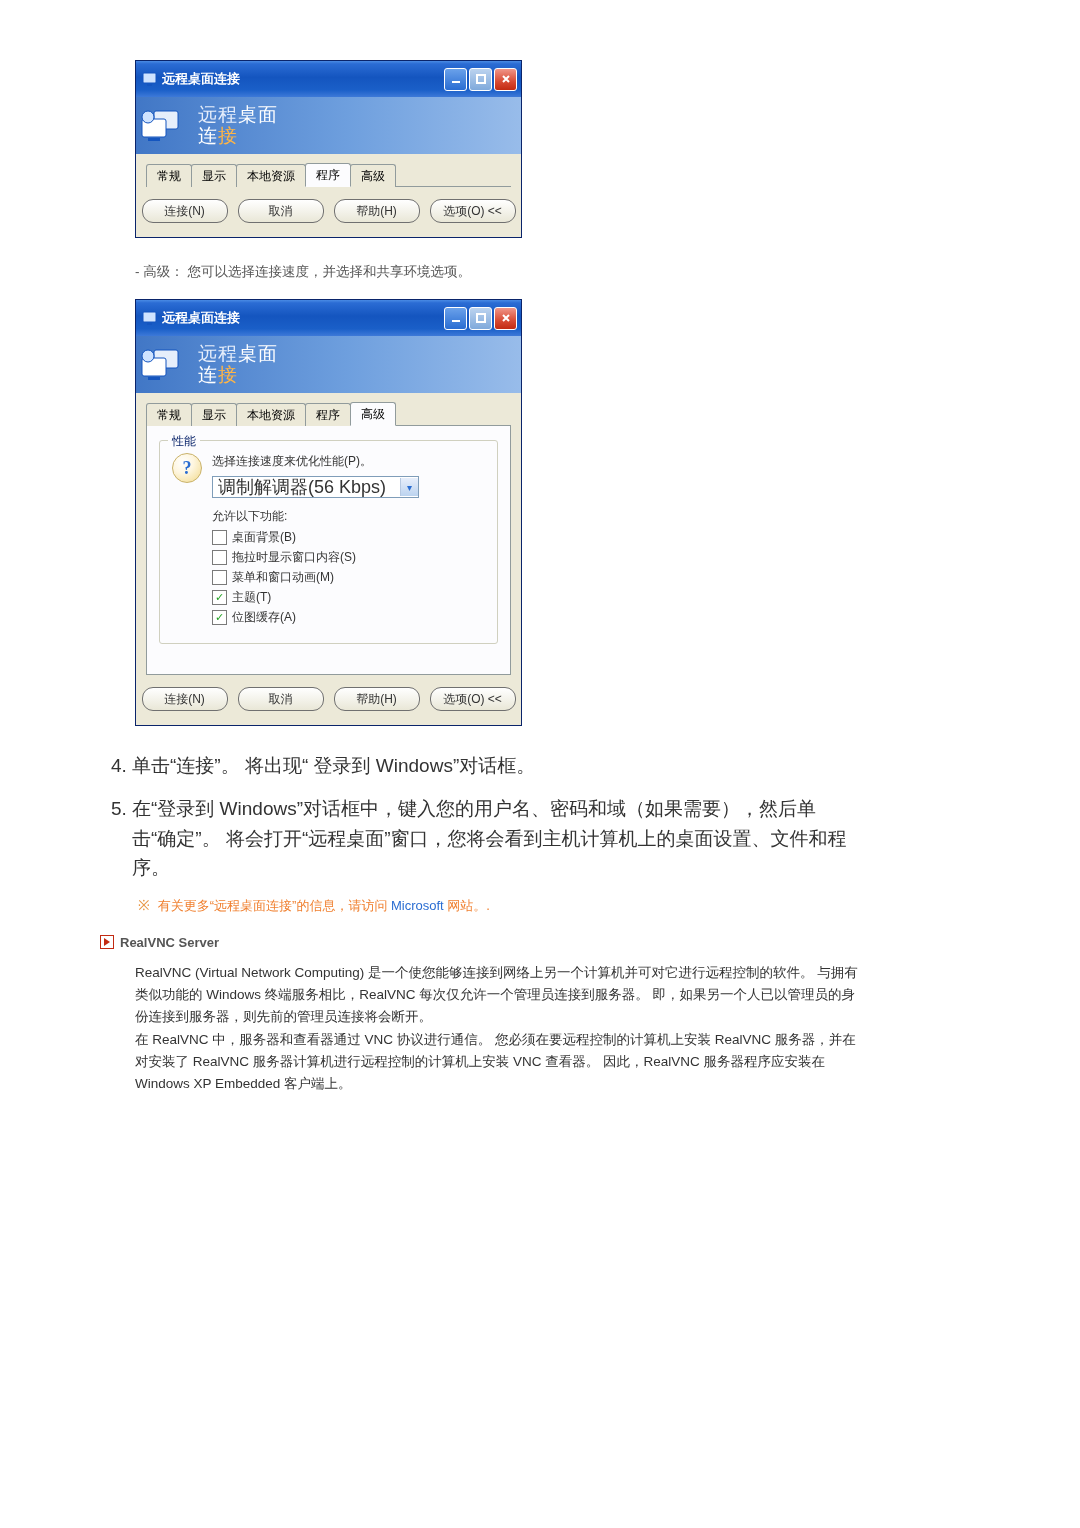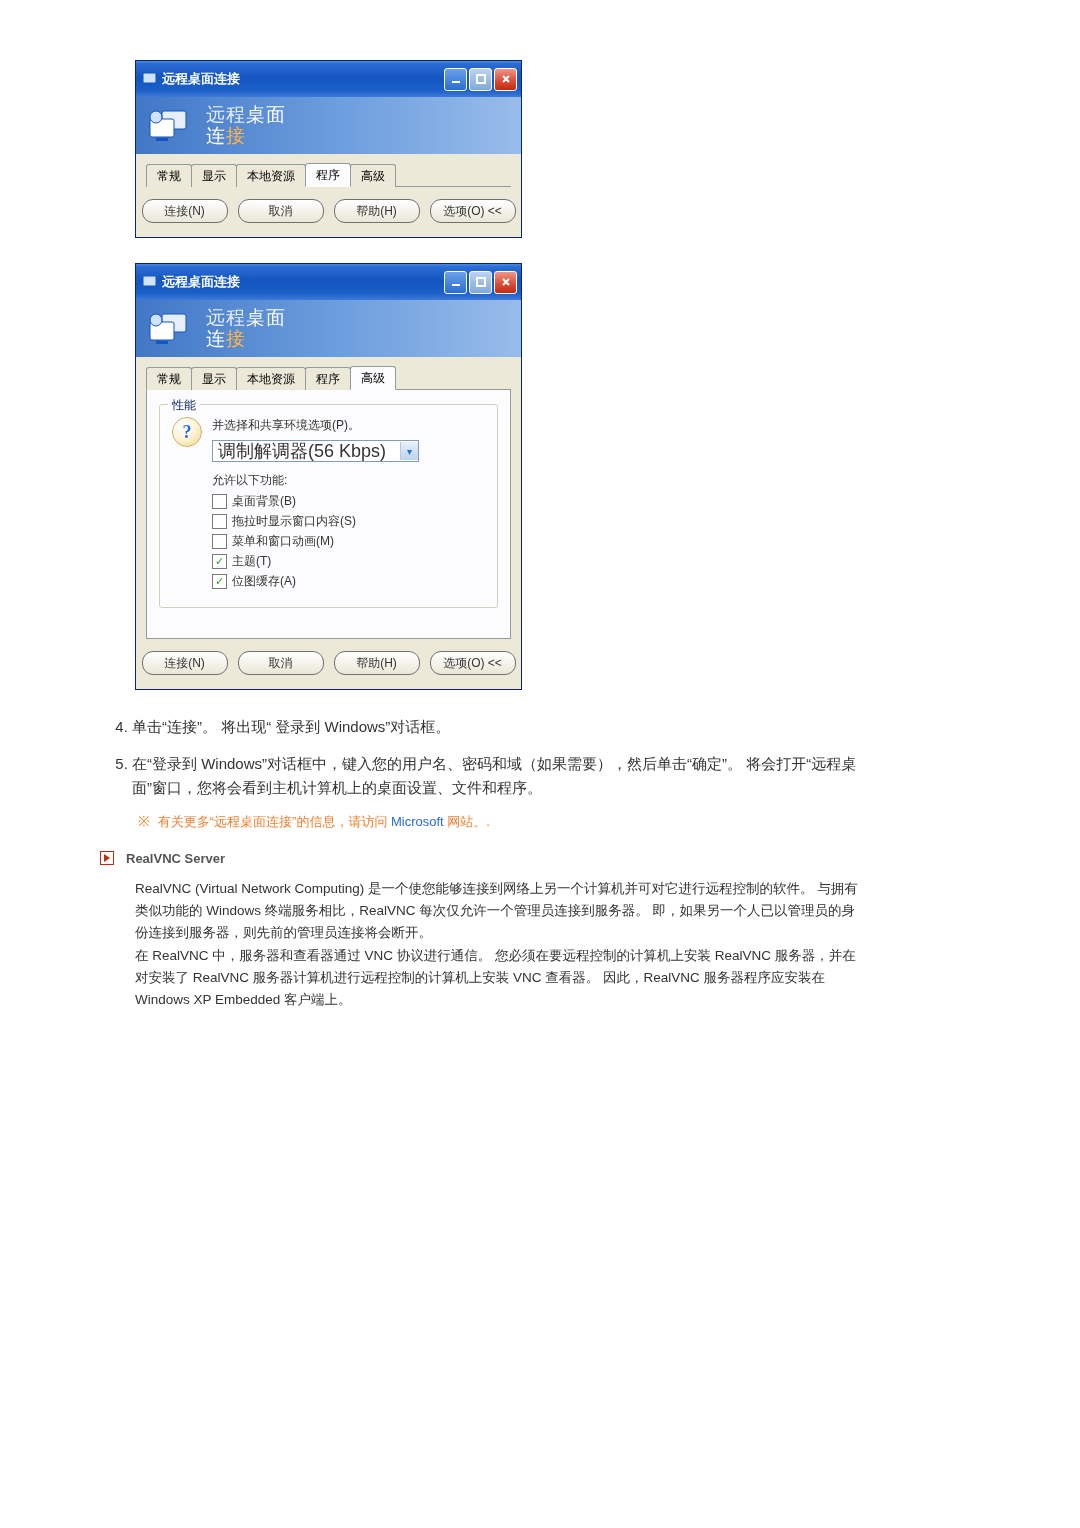--- a/index.html
+++ b/index.html
@@ -56,21 +56,20 @@
   .winbtn.close {
     background: linear-gradient(to bottom, #f09689, #d84a33 60%, #c22a12);
   }
 
   
   .banner {
     height: 57px;
     background: linear-gradient(to right, #4177c6 0%, #6e9fde 55%, #98bcea 100%);
     display: flex;
     align-items: center;
-    padding-left: 8px;
     position: relative;
   }
   .banner .monitors {
     width: 50px; height: 42px;
     display: inline-block;
   }
   .banner-title {
     margin-left: 12px;
     line-height: 1.1;
     font-family: "SimSun","Microsoft YaHei",serif;
@@ -187,27 +186,27 @@
     background:linear-gradient(to bottom,#e7eefb,#bcd3ef);
     display:flex;align-items:center;justify-content:center;
     color:#2a6dd2; font-size:10px;
   }
   .allow-label{margin:10px 0 4px 0;}
   .chk-list { margin-left:0; }
   .chk-list .chk-row{ margin:3px 0; }
 
   
   .bullet-line { margin: 10px 0 18px 35px; font-size:13.5px; color:#555;}
-  ol.steps { margin: 20px 0 8px 10px; padding-left: 22px; color:#333; font-size:15px; }
+  ol.steps { margin: 20px 0 8px 10px; padding-left: 22px; color:#333; font-size:19px; }
   ol.steps > li { margin-bottom: 14px; line-height:1.55; }
   .note-row { display:flex; align-items:flex-start; gap:8px; margin:6px 0 20px 38px; color:#f08030; font-size:13px;}
   .note-row .star { color:#e79645; font-size:14px; line-height:1.2;}
   .note-row a { color:#2a6dd2; text-decoration:none;}
   .section-head {
-    display:flex; align-items:center; gap:12px;
+    display:flex; align-items:center; gap:6px;
     font-weight:bold; color:#555; font-size:13px;
     margin: 6px 0 12px 0;
   }
   .sec-bullet {
     width:12px;height:12px;border:1px solid #c22a12; background:#fff;
     display:inline-flex;align-items:center;justify-content:center;
   }
   .sec-bullet::after{content:"";width:0;height:0;border-left:6px solid #c22a12;border-top:4px solid transparent;border-bottom:4px solid transparent;}
   .bodypara { margin-left:35px; font-size:13.5px; line-height:1.65; color:#333;}
 </style>
@@ -270,20 +269,21 @@
       </div>
       <div class="btnbar">
         <span class="xpbtn">连接(N)</span>
         <span class="xpbtn">取消</span>
         <span class="xpbtn">帮助(H)</span>
         <span class="xpbtn">选项(O) &lt;&lt;</span>
       </div>
     </div>
   </div>
 
+  <div class="bullet-line">- 高级：   您可以选择连接速度，并选择和共享环境选项。</div>
 
   <div class="xp-window">
     <div class="titlebar">
       <span class="ticon">
         <svg width="16" height="16" viewBox="0 0 16 16">
             <rect x="1" y="2" width="13" height="10" rx="1" fill="#cfe3ff" stroke="#1455bf"></rect>
             <rect x="5" y="13" width="5" height="2" fill="#1455bf"></rect>
           </svg>
       </span>
       <span>远程桌面连接</span>
@@ -330,21 +330,21 @@
         <div class="tab">程序</div>
         <div class="tab active">高级</div>
       </div>
       <div class="tabbody short">
         <div class="group">
           <span class="legend">性能</span>
 
           <div class="perf-row">
             <span class="help-icon">?</span>
             <div style="flex:1">
-              <div>并选择和共享环境选项(P)。</div>
+              <div>选择连接速度来优化性能(P)。</div>
               <div class="combo">
                 <span class="txt">调制解调器(56 Kbps)</span>
                 <span class="arrow">▾</span>
               </div>
 
               <div class="allow-label">允许以下功能:</div>
               <div class="chk-list">
                 <div class="chk-row">
                     <span class="chk"></span>
                     <span>桌面背景(B)</span>

